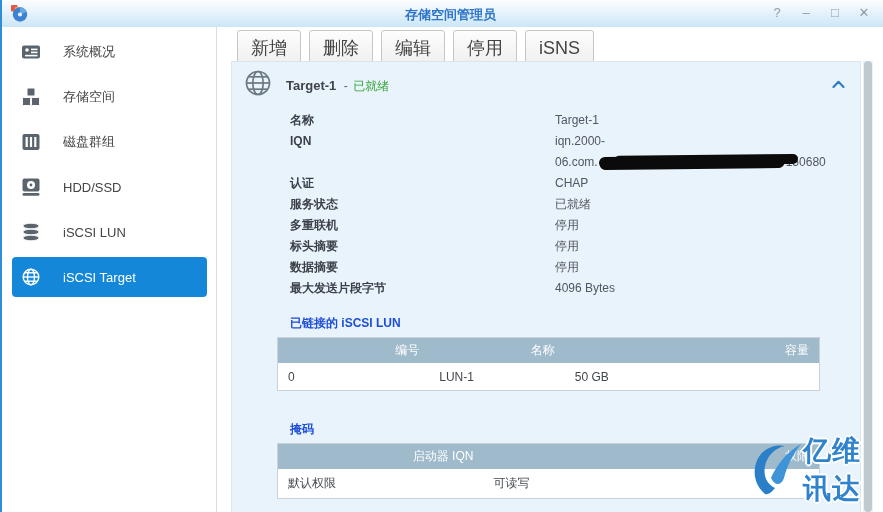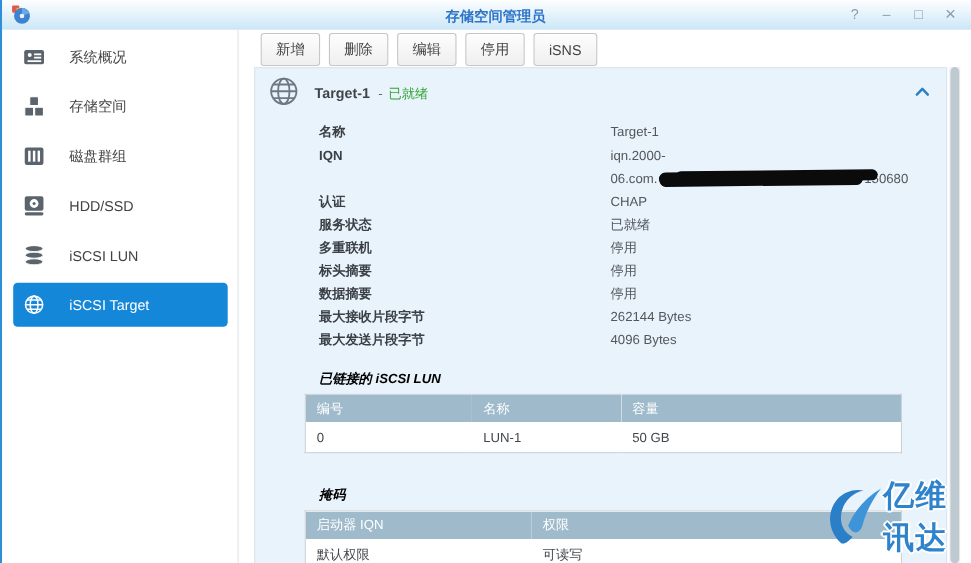--- a/index.html
+++ b/index.html
@@ -21,41 +21,41 @@
   
   .wbody{position:absolute;top:27px;bottom:0;left:0;right:0;display:flex;}
   .sidebar{width:215px;flex-shrink:0;border-right:1px solid #d9dfe4;padding-top:5px;box-sizing:border-box;background:#fff;}
   .side-item{height:40px;margin:0 9px 5px 10px;display:flex;align-items:center;gap:22px;padding-left:9px;border-radius:4px;font-size:13px;color:#444;cursor:pointer;}
   .side-item .ic{width:20px;height:20px;flex-shrink:0;display:flex;align-items:center;justify-content:center;}
   .side-item.selected{background:#1587d9;color:#ffffff;}
 
   
   .main{flex:1;position:relative;background:#fff;}
   .toolbar{padding:3px 0 0 20px;display:flex;gap:8px;}
-  .btn{font-size:13px;color:#444;background:linear-gradient(#fdfdfd,#efefef);border:1px solid #c6c6c6;border-radius:3px;padding:5px 13px;cursor:pointer;}
+  .btn{font-size:18px;color:#444;background:linear-gradient(#fdfdfd,#efefef);border:1px solid #c6c6c6;border-radius:3px;padding:5px 13px;cursor:pointer;}
 
   
   .panel{position:absolute;left:14px;top:34px;width:630px;bottom:0;background:#e9f3fb;border:1px solid #d9e6f0;border-bottom:none;box-sizing:border-box;}
   .panel-header{display:flex;align-items:center;gap:14px;padding:8px 12px 4px 12px;height:30px;}
   .target-title{font-size:13px;font-weight:bold;color:#3f4449;}
   .hd-sep{font-size:12px;color:#666;margin:0 1px 0 3px;}
   .status-green{color:#35a435;font-size:12px;}
   .chevron{position:absolute;top:13px;right:15px;cursor:pointer;}
 
   .fields{padding-left:58px;margin-top:6px;}
   .frow{display:flex;font-size:12px;line-height:21px;}
   .frow .lbl{width:265px;flex-shrink:0;font-weight:bold;color:#3b4046;}
   .frow .val{color:#52575c;}
   .green{color:#35a435;}
   .redacted{display:inline-block;width:186px;height:12px;background:#0b0b0b;border-radius:7px;vertical-align:-2px;margin:0 1px;transform:rotate(-0.6deg);box-shadow:0 2px 0 -1px #0b0b0b,14px -2px 0 -1px #0b0b0b;}
 
-  .section-title{margin:16px 0 5px 58px;font-size:12px;font-weight:bold;color:#000000;font-style:italic;}
+  .section-title{margin:16px 0 5px 58px;font-size:12px;font-weight:bold;color:#1d4ed8;}
   .section-title.mask{margin-top:30px;}
   table.grid{border-collapse:collapse;margin-left:45px;width:543px;font-size:12px;table-layout:fixed;border:1px solid #c9d2d8;background:#fff;}
-  table.grid th{background:#9fbacb;color:#fff;font-weight:normal;text-align:left;padding:4px 10px;height:15px;overflow:hidden;white-space:nowrap;}
+  table.grid th{background:#9fbacb;color:#fff;font-weight:normal;text-align:right;padding:4px 10px;height:15px;overflow:hidden;white-space:nowrap;}
   table.grid td{background:#fff;color:#42474c;padding:6px 10px;height:15px;overflow:hidden;white-space:nowrap;}
 
   
   .scrollbar{position:absolute;left:646px;top:34px;bottom:0;width:10px;background:#eef1f4;}
   .scroll-thumb{position:absolute;left:1px;right:1px;top:0;bottom:0;background:#bfc9d0;border-radius:5px;cursor:pointer;}
 
   
   .watermark{position:absolute;left:534px;top:405px;display:flex;align-items:center;z-index:5;pointer-events:none;}
   .wm-text{font-size:28px;font-weight:bold;color:#2e83cc;letter-spacing:1px;
     text-shadow:-2px 0 #fff,2px 0 #fff,0 -2px #fff,0 2px #fff,-1px -1px #fff,1px 1px #fff,-1px 1px #fff,1px -1px #fff;}
@@ -214,24 +214,20 @@
           </div>
           <div class="frow">
             <span class="lbl">标头摘要</span>
             <span class="val">停用</span>
           </div>
           <div class="frow">
             <span class="lbl">数据摘要</span>
             <span class="val">停用</span>
           </div>
           <div class="frow">
-            <span class="lbl">最大接收片段字节</span>
-            <span class="val">262144 Bytes</span>
-          </div>
-          <div class="frow">
             <span class="lbl">最大发送片段字节</span>
             <span class="val">4096 Bytes</span>
           </div>
         </div>
 
         <div class="section-title">已链接的 iSCSI LUN</div>
         <table class="grid">
           <colgroup>
               <col style="width:28%">
               <col style="width:25%">

